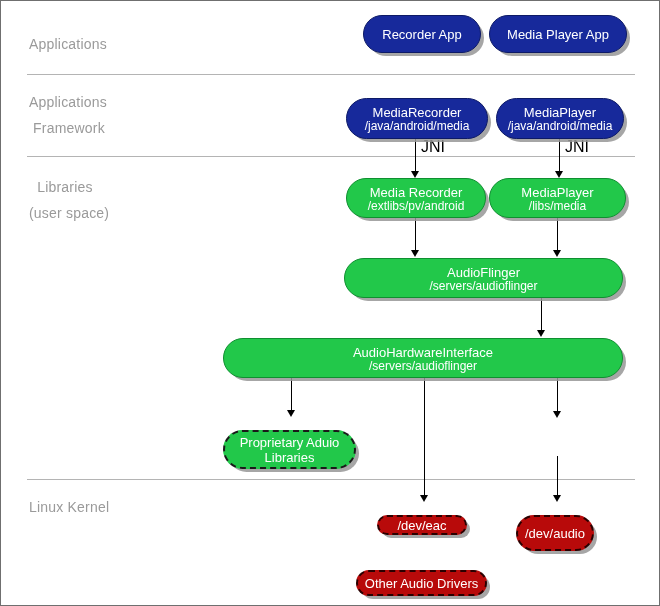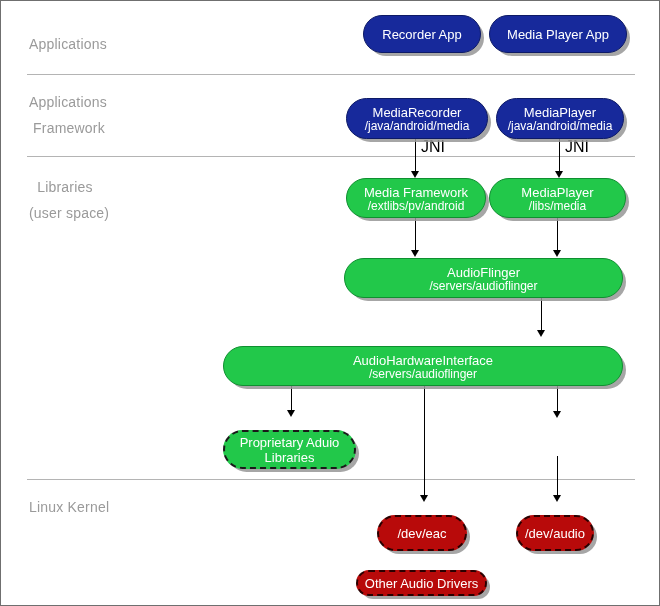--- a/index.html
+++ b/index.html
@@ -149,45 +149,45 @@
     <span class="title">MediaRecorder</span>
     <span class="subtitle">/java/android/media</span>
   </div>
 
   <div class="node blue two-line" style="left:495px; top:97px; width:128px; height:41px;">
     <span class="title">MediaPlayer</span>
     <span class="subtitle">/java/android/media</span>
   </div>
 
   <div class="node green two-line" style="left:345px; top:177px; width:140px; height:40px;">
-    <span class="title">Media Framework</span>
+    <span class="title">Media Recorder</span>
     <span class="subtitle">/extlibs/pv/android</span>
   </div>
 
   <div class="node green two-line" style="left:488px; top:177px; width:137px; height:40px;">
     <span class="title">MediaPlayer</span>
     <span class="subtitle">/libs/media</span>
   </div>
 
   <div class="node green two-line" style="left:343px; top:257px; width:279px; height:40px;">
     <span class="title">AudioFlinger</span>
     <span class="subtitle">/servers/audioflinger</span>
   </div>
 
-  <div class="node green two-line" style="left:222px; top:337px; width:400px; height:40px;margin-top:8px;">
+  <div class="node green two-line" style="left:222px; top:337px; width:400px; height:40px;">
     <span class="title">AudioHardwareInterface</span>
     <span class="subtitle">/servers/audioflinger</span>
   </div>
 
   <div class="node green dashed wrap" style="left:222px; top:417px; width:133px; height:39px; border-radius:22px;">
     <span class="title">Proprietary Aduio Libraries</span>
   </div>
 
 
-  <div class="node red dashed" style="left:376px; top:502px; width:90px; height:36px; border-radius:18px;">
+  <div class="node red dashed" style="left:376px; top:502px; width:90px; height:20px; border-radius:18px;">
     <span class="title">/dev/eac</span>
   </div>
 
   <div class="node red dashed" style="left:515px; top:502px; width:78px; height:36px; border-radius:18px;">
     <span class="title">/dev/audio</span>
   </div>
 
   <div class="node red dashed" style="left:355px; top:557px; width:131px; height:26px; border-radius:19px;">
     <span class="title">Other Audio Drivers</span>
   </div>

